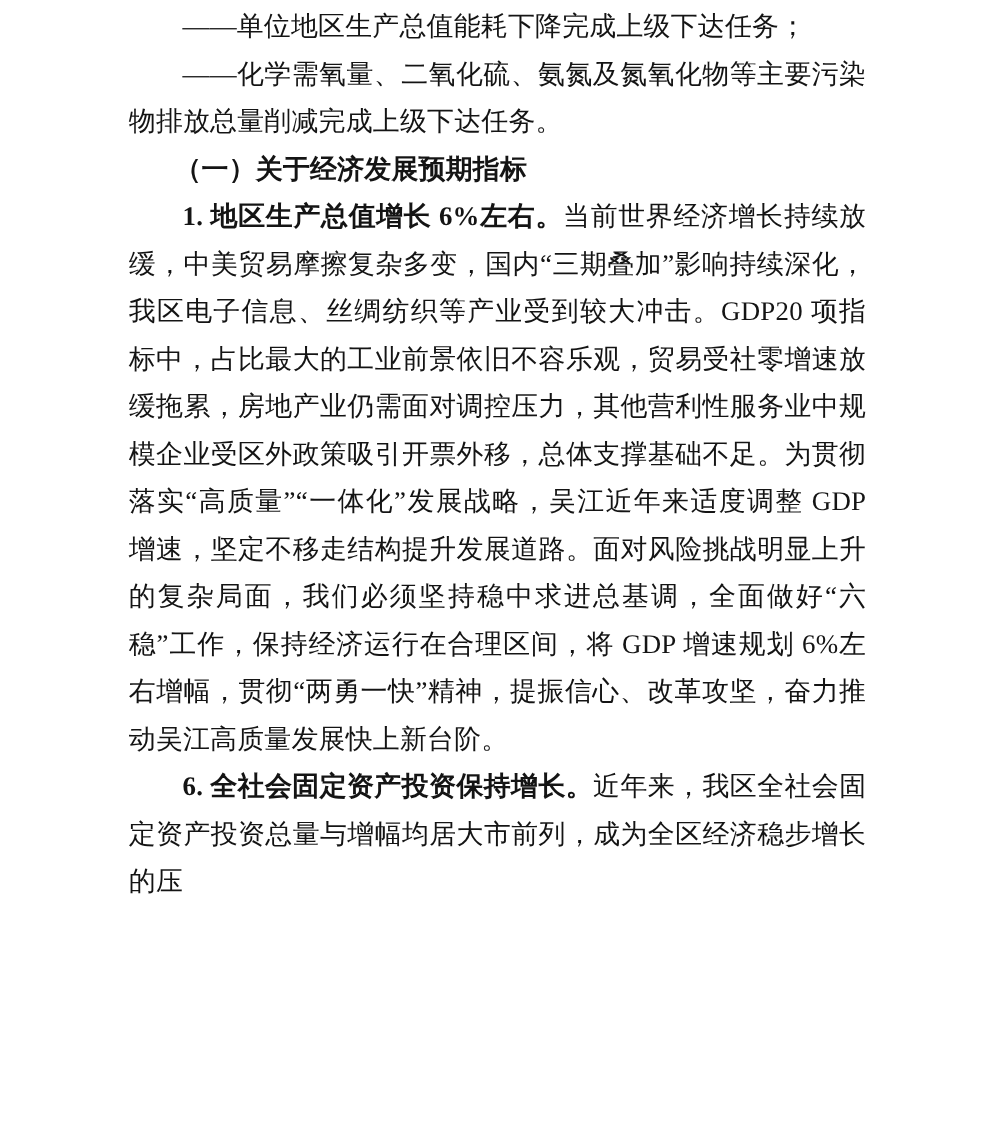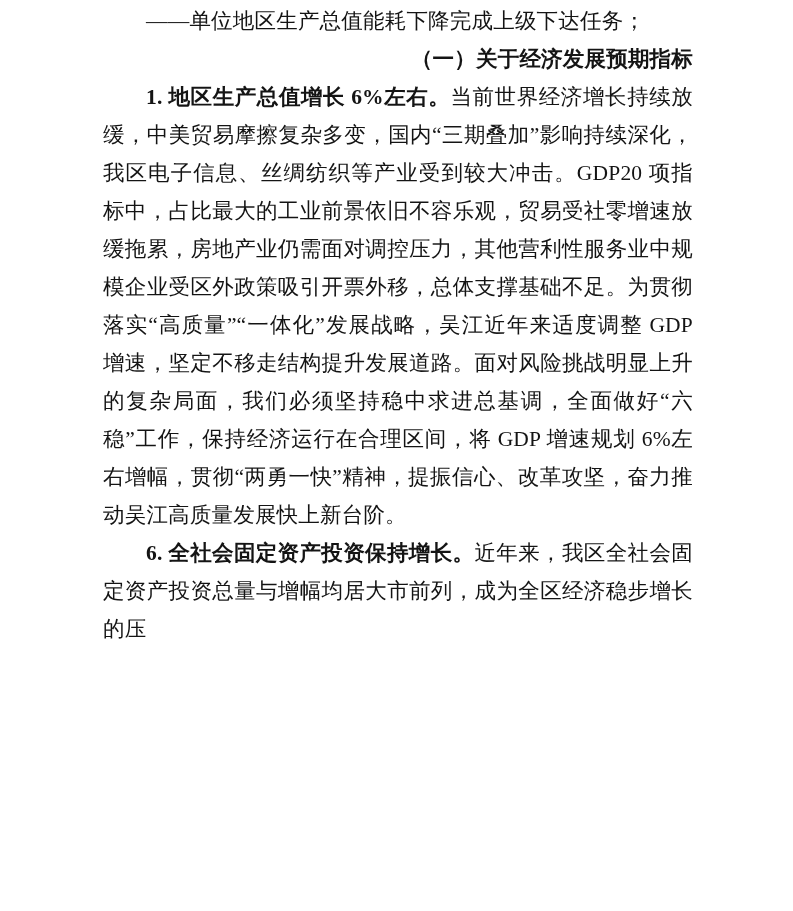--- a/index.html
+++ b/index.html
@@ -28,33 +28,34 @@
     margin: 0;
     text-indent: 2em;
     text-align: justify;
     text-justify: inter-ideograph;
     word-break: break-all;
   }
   .heading {
     margin: 0;
     text-indent: 1.7em;
     font-weight: bold;
-    text-align: right;
+    text-align: left;
   }
   .lead {
     font-weight: bold;
   }
 </style>
 </head>
 <body>
 
 <div class="page">
 
   <p class="para"><span>——单位地区生产总值能耗下降完成上级下达任务；</span></p>
 
+  <p class="para"><span>——化学需氧量、二氧化硫、氨氮及氮氧化物等主要污染物排放总量削减完成上级下达任务。</span></p>
 
   <p class="heading"><span>（一）关于经济发展预期指标</span></p>
 
   <p class="para"><span class="lead">1. 地区生产总值增长 6%左右。</span><span>当前世界经济增长持续放缓，中美贸易摩擦复杂多变，国内“三期叠加”影响持续深化，我区电子信息、丝绸纺织等产业受到较大冲击。GDP20 项指标中，占比最大的工业前景依旧不容乐观，贸易受社零增速放缓拖累，房地产业仍需面对调控压力，其他营利性服务业中规模企业受区外政策吸引开票外移，总体支撑基础不足。为贯彻落实“高质量”“一体化”发展战略，吴江近年来适度调整 GDP 增速，坚定不移走结构提升发展道路。面对风险挑战明显上升的复杂局面，我们必须坚持稳中求进总基调，全面做好“六稳”工作，保持经济运行在合理区间，将 GDP 增速规划 6%左右增幅，贯彻“两勇一快”精神，提振信心、改革攻坚，奋力推动吴江高质量发展快上新台阶。</span></p>
 
 
   <p class="para"><span class="lead">6. 全社会固定资产投资保持增长。</span><span>近年来，我区全社会固定资产投资总量与增幅均居大市前列，成为全区经济稳步增长的压</span></p>
 
 </div>
 

